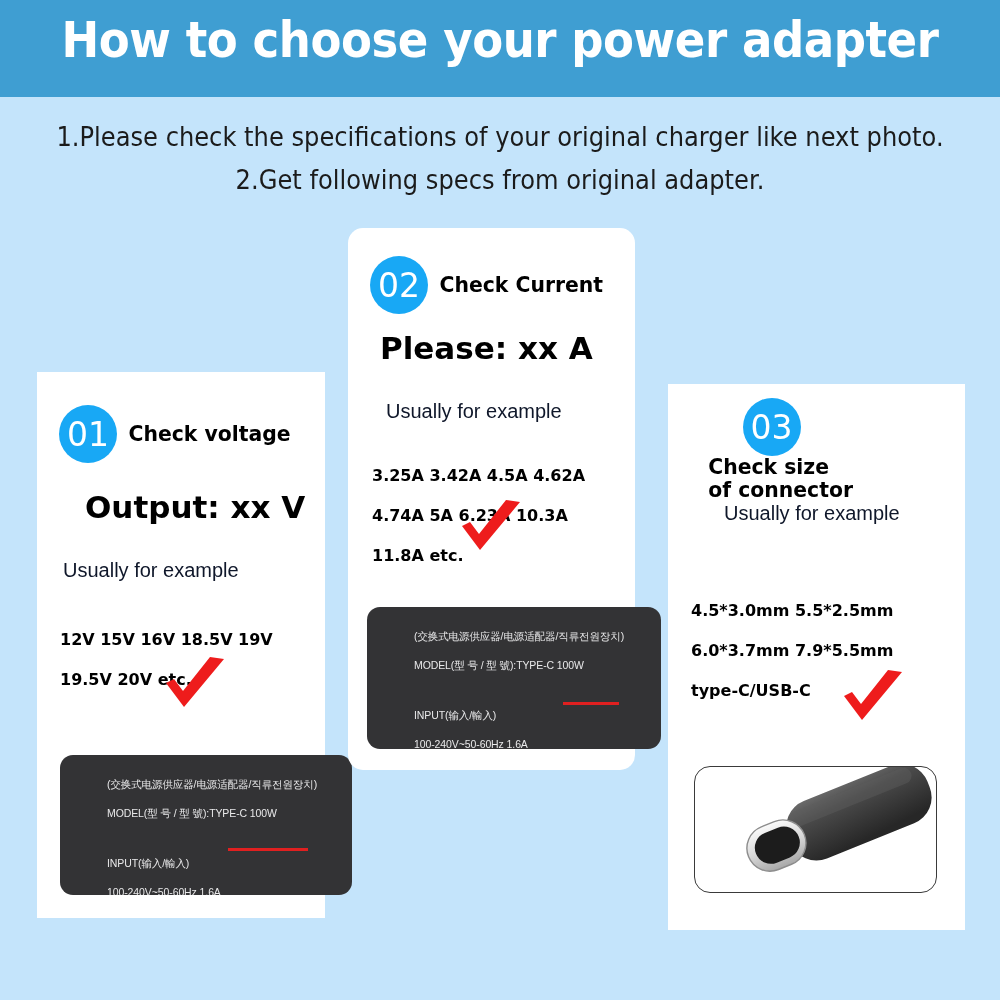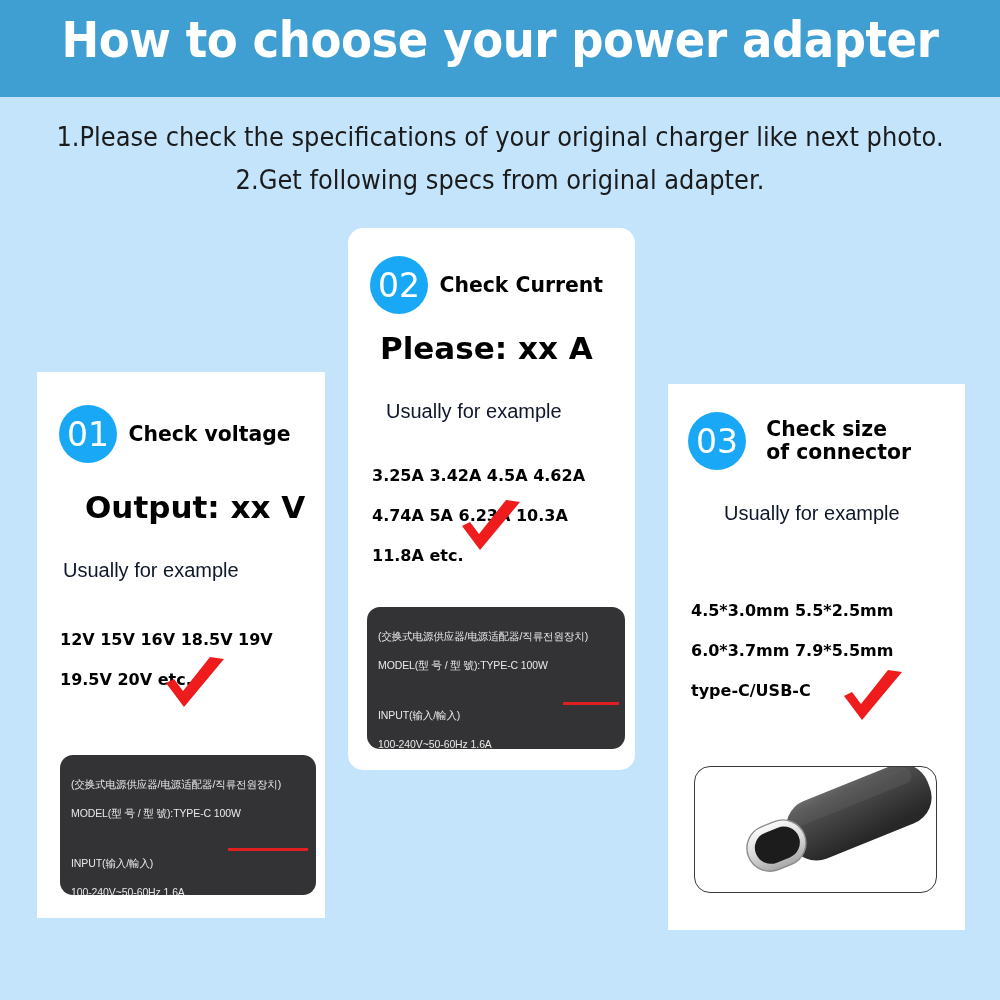--- a/index.html
+++ b/index.html
@@ -123,20 +123,21 @@
   }
 
   
   .label-photo {
     position: absolute;
     background: #333335;
     border-radius: 13px;
     overflow: hidden;
     color: #e9e9ea;
     font-family: "Liberation Sans", sans-serif;
+    padding-left: 36px;
   }
   .label-inner {
     position: relative;
     padding: 7px 10px 0 11px;
     font-size: 10.5px;
     line-height: 14.5px;
     white-space: pre-line;
     letter-spacing: -0.1px;
   }
   .label-gap { height: 7px; }
@@ -228,21 +229,21 @@
       
       
       
     </div>
     <div class="underline" style="left:196px; top:95px; width:56px;"></div>
   </div>
 </div>
 
 <div class="card" id="card-03">
 
-  <div class="card-head" style="left:20px; top:28px;">
+  <div class="card-head" style="left:20px; top:14px;flex-direction:column;">
     <div class="badge">03</div>
     <div class="card-title" style="margin-left:18px;">Check size
 of connector</div>
   </div>
 
   <div class="card-usually" style="left:56px; top:118px;">Usually for example</div>
   <div class="spec-list" style="left:23px; top:207px;">4.5*3.0mm  5.5*2.5mm
 6.0*3.7mm  7.9*5.5mm
 type-C/USB-C</div>
 

